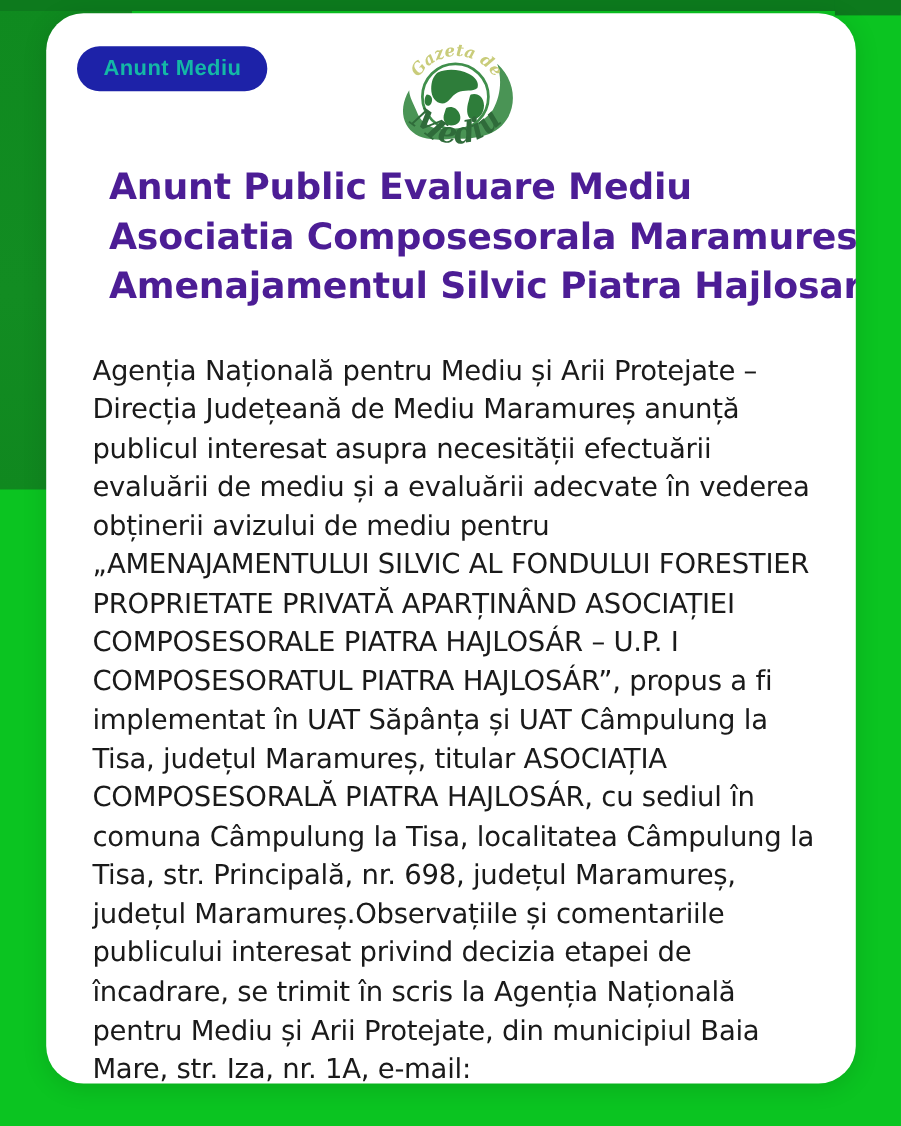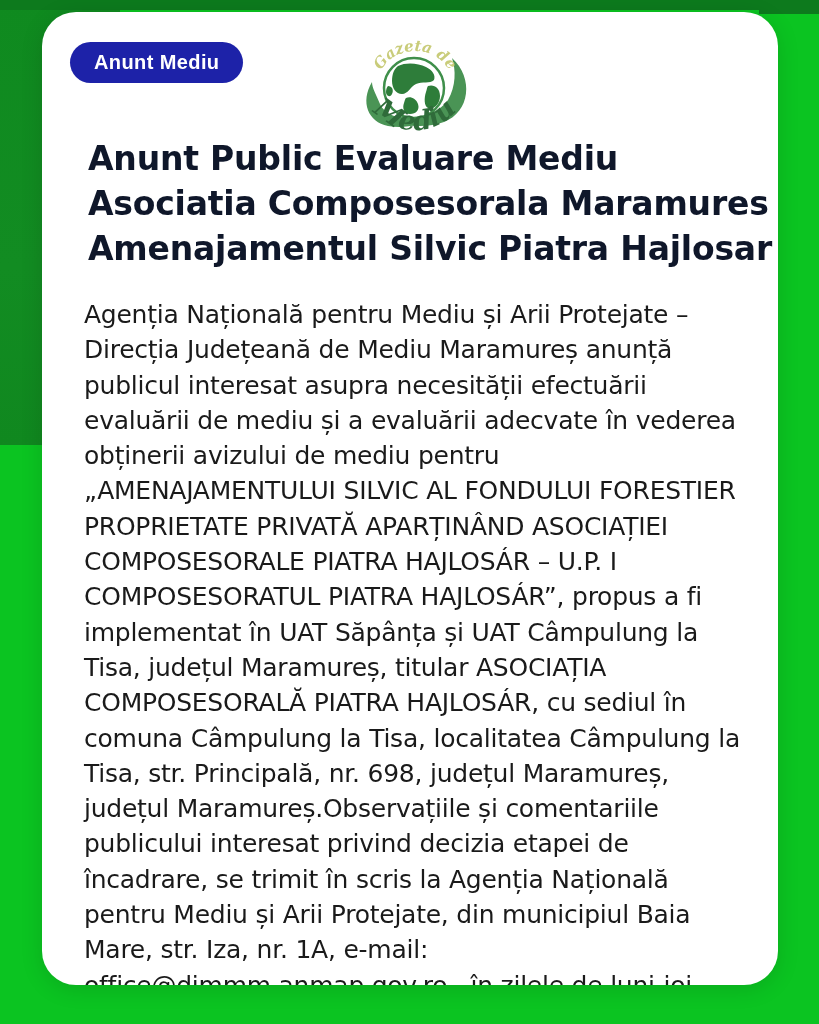--- a/index.html
+++ b/index.html
@@ -75,21 +75,21 @@
   
   .header-row {
     position: relative;
     height: 120px;
   }
   .badge {
     position: absolute;
     left: 28px;
     top: 30px;
     background: #1d22a8;
-    color: #ffffff;
+    color: #14b8a6;
     font-size: 20px;
     font-weight: bold;
     letter-spacing: 0.4px;
     padding: 10px 24px 11px 24px;
     border-radius: 22px;
     line-height: 1;
     white-space: nowrap;
     cursor: pointer;
     user-select: none;
   }
@@ -102,23 +102,23 @@
     height: 118px;
   }
   .logo svg {
     display: block;
     width: 126px;
     height: 118px;
   }
 
   
   .title {
-    margin: 4px;
+    margin: 15px;
     padding: 0 30px 0 42px;
-    color: #0f172a;
+    color: #4c1d95;
     font-family: "DejaVu Sans", sans-serif;
     font-size: 33px;
     font-weight: bold;
     line-height: 45px;
     letter-spacing: -0.2px;
   }
   .title-line {
     display: block;
     white-space: nowrap;
   }

